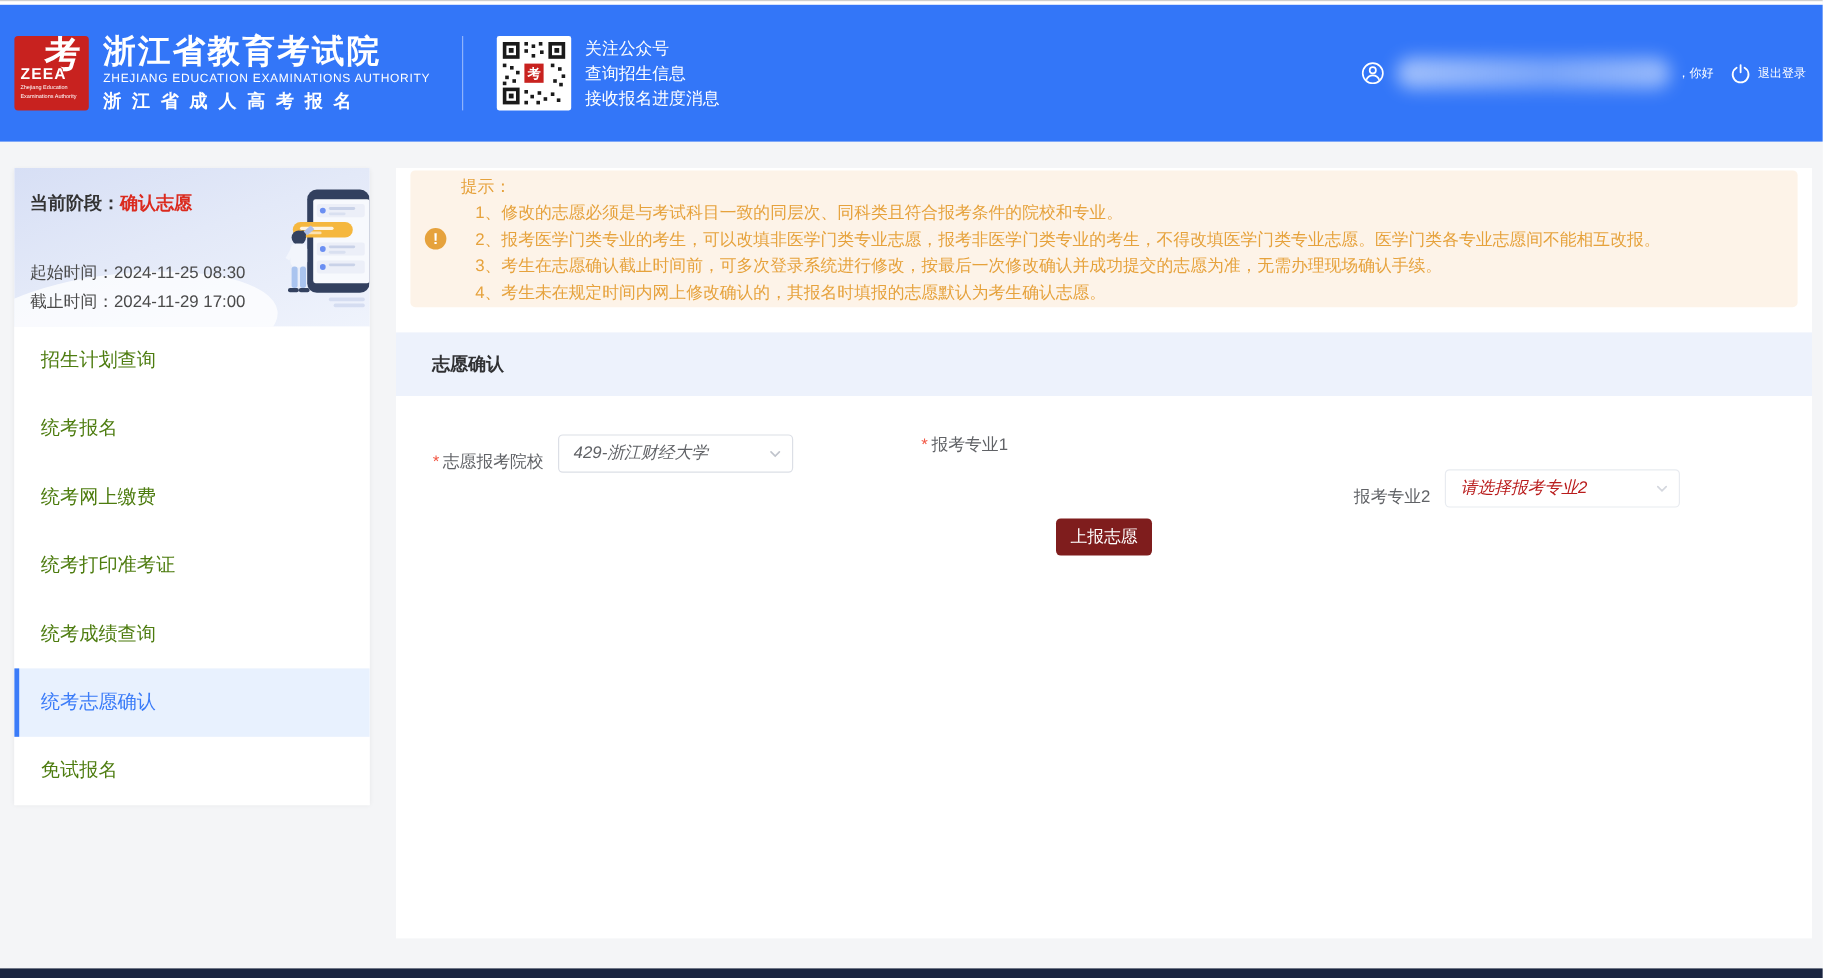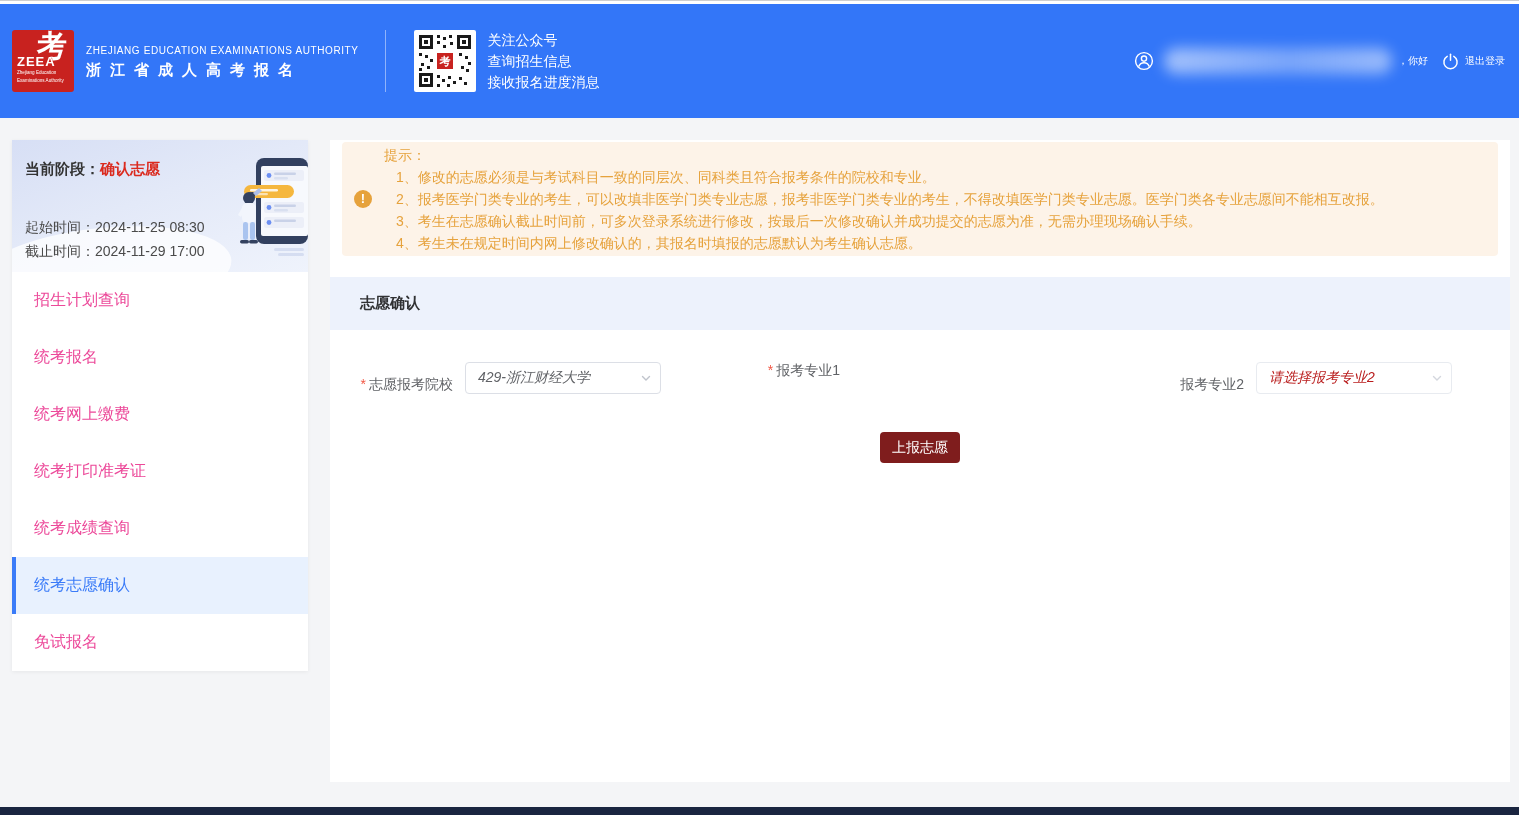--- a/index.html
+++ b/index.html
@@ -62,21 +62,21 @@
     background:rgba(255,255,255,0.75); border-radius:50%; transform:rotate(-6deg);
   }
   .stage-line { position:relative; z-index:2; font-size:15px; font-weight:bold; color:#333; }
   .stage-value { color:#db2a1e; }
   .stage-times { position:relative; z-index:2; margin-top:36px; font-size:14px; color:#4a4a4a; line-height:24px; }
   .stage-illustration { position:absolute; right:0px; top:12px; z-index:1; }
 
   .menu { background:#fff; }
   .menu-item {
     height:57px; display:flex; align-items:center; padding-left:18px;
-    font-size:16px; color:#ec4899; cursor:pointer; border-left:4px solid transparent;
+    font-size:16px; color:#4d7c0f; cursor:pointer; border-left:4px solid transparent;
   }
   .menu-item.active {
     background:#e8f1fe; border-left-color:#3a7bf8; color:#3a7bf8;
   }
 
   
   .main { position:absolute; left:330px; top:140px; width:1180px; height:642px; background:#fff; }
   .tips {
     position:absolute; top:2px; left:12px; right:12px; height:114px;
     background:#fdf3e8; border-radius:4px; display:flex; align-items:center; padding:0 16px 0 12px;
@@ -91,21 +91,21 @@
   .section-bar {
     position:absolute; top:137px; left:0; right:0; height:53px;
     background:#edf2fc; display:flex; align-items:center; padding-left:30px;
   }
   .section-title { font-size:15px; font-weight:bold; color:#303133; }
 
   .form-row { position:absolute; top:222px; left:0; right:0; height:32px; }
   .field-group { position:absolute; top:0; display:flex; align-items:flex-end; }
   .field-group.g1 { left:13px; }
   .field-group.g2 { left:400px; }
-  .field-group.g3 { left:804px; }
+  .field-group.g3 { left:752px;margin-top:29px; }
   .field-label {
     width:110px; text-align:right; font-size:14px; color:#606266; white-space:nowrap;
   }
   .req-star { color:#f25643; margin-right:3px; }
   .select-box {
     width:196px; height:32px; margin-left:12px; background:#fff;
     border:1px solid #dcdfe6; border-radius:4px; display:flex; align-items:center;
     padding:0 8px 0 12px; cursor:pointer;font-style:italic;
   }
   .select-box .select-value { flex:1; font-size:14px; color:#606266; white-space:nowrap; overflow:hidden; }
@@ -132,20 +132,21 @@
   <div class="top-strip"></div>
 
   <div class="header">
     <div class="logo-box">
       <div class="logo-char">考</div>
       <div class="logo-acronym">ZEEA</div>
       <div class="logo-sub">Zhejiang  Education</div>
       <div class="logo-sub">Examinations Authority</div>
     </div>
     <div class="brand-text">
+      <div class="brand-title">浙江省教育考试院</div>
       <div class="brand-en">ZHEJIANG EDUCATION EXAMINATIONS AUTHORITY</div>
       <div class="brand-cn">浙江省成人高考报名</div>
     </div>
     <div class="header-divider"></div>
     <div class="qr-box">
       <svg viewBox="0 0 56 56">
         <rect x="0" y="0" width="56" height="56" fill="#ffffff"></rect>
         <g fill="#1a1a1a">
           <rect x="2" y="2" width="14" height="14"></rect>
             <rect x="40" y="2" width="14" height="14"></rect>

